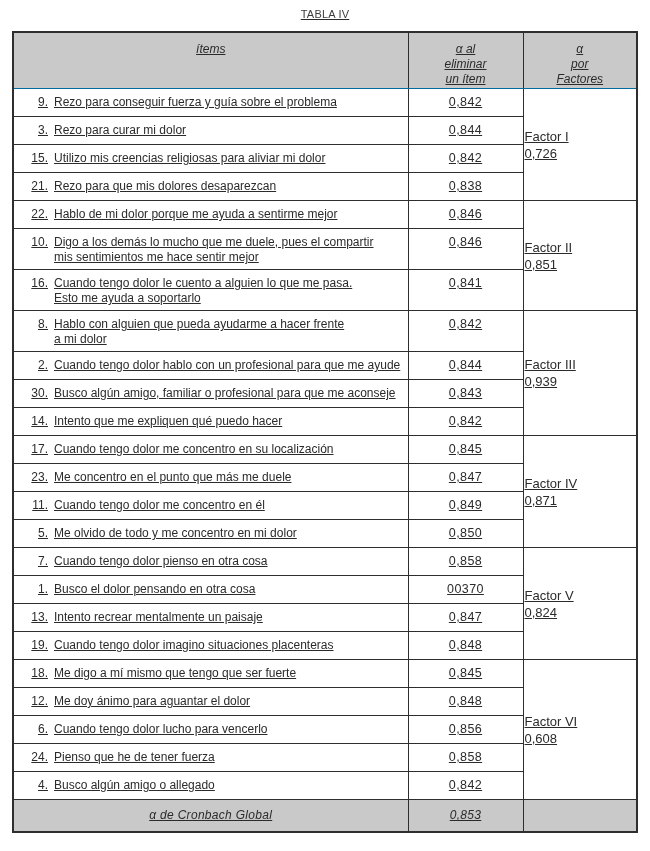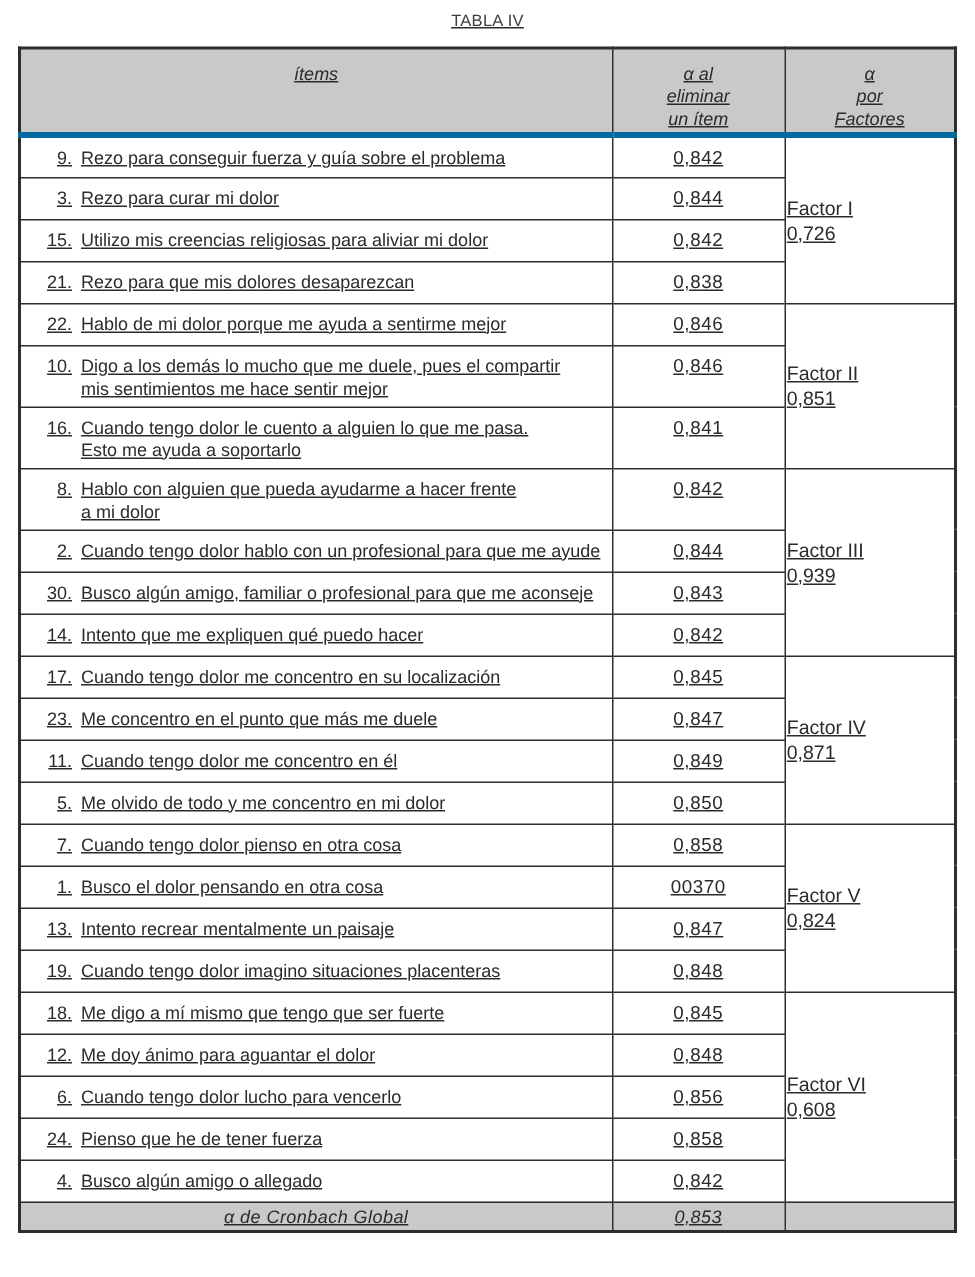--- a/index.html
+++ b/index.html
@@ -44,21 +44,21 @@
     background: #c9c9c9;
     height: 55px;
     vertical-align: top;
     padding-top: 9px;
     font-weight: normal;
     font-style: italic;
     font-size: 12px;
     line-height: 15px;
     text-align: center;
     white-space: pre-line;
-    border-bottom: 4px solid #0369a1;
+    border-bottom: 1px solid #0369a1;
   }
   td.item-cell {
     height: 28px;
     vertical-align: top;
     padding: 6px 4px 4px 8px;
     font-size: 12px;
     line-height: 15px;
   }
   .itemwrap { display: flex; align-items: flex-start; }
   .inum {
@@ -77,21 +77,21 @@
     margin-left: 36px;
   }
   td.factor-cell {
     vertical-align: middle;
     font-size: 13px;
     line-height: 17px;
     white-space: pre-line;
   }
   tfoot td {
     background: #c9c9c9;
-    height: 20px;
+    height: 32px;
     text-align: center;
     vertical-align: middle;
     font-style: italic;
     font-size: 12px;
     letter-spacing: 0.3px;
     margin-left: 24px;
   }
 </style>
 </head>
 <body>

